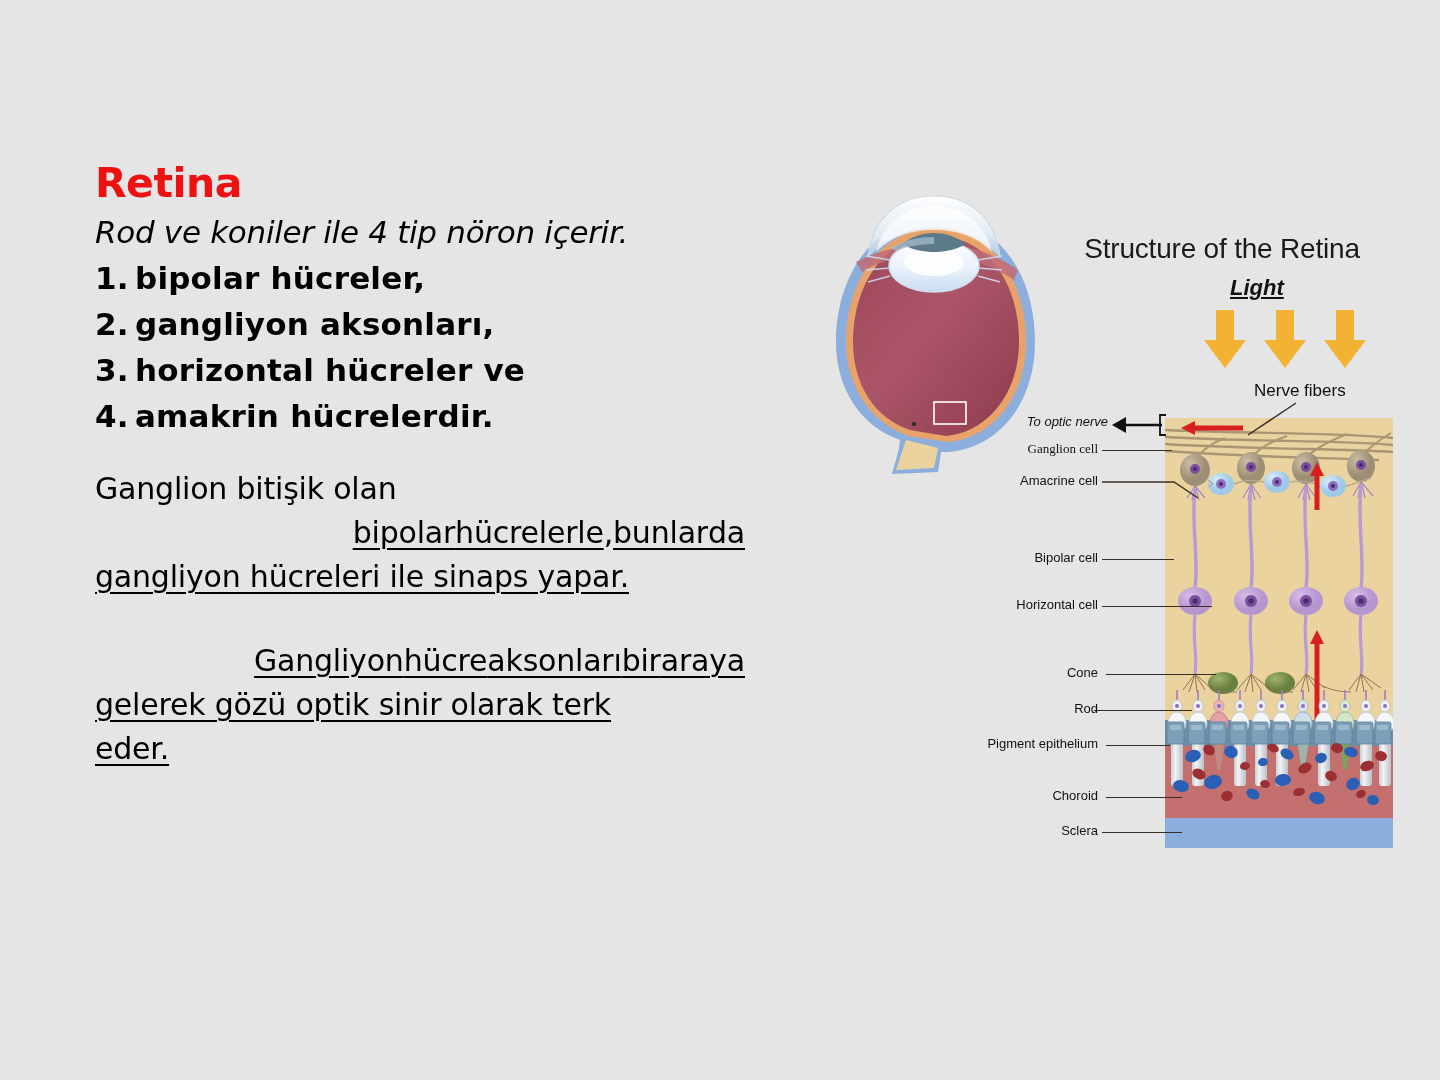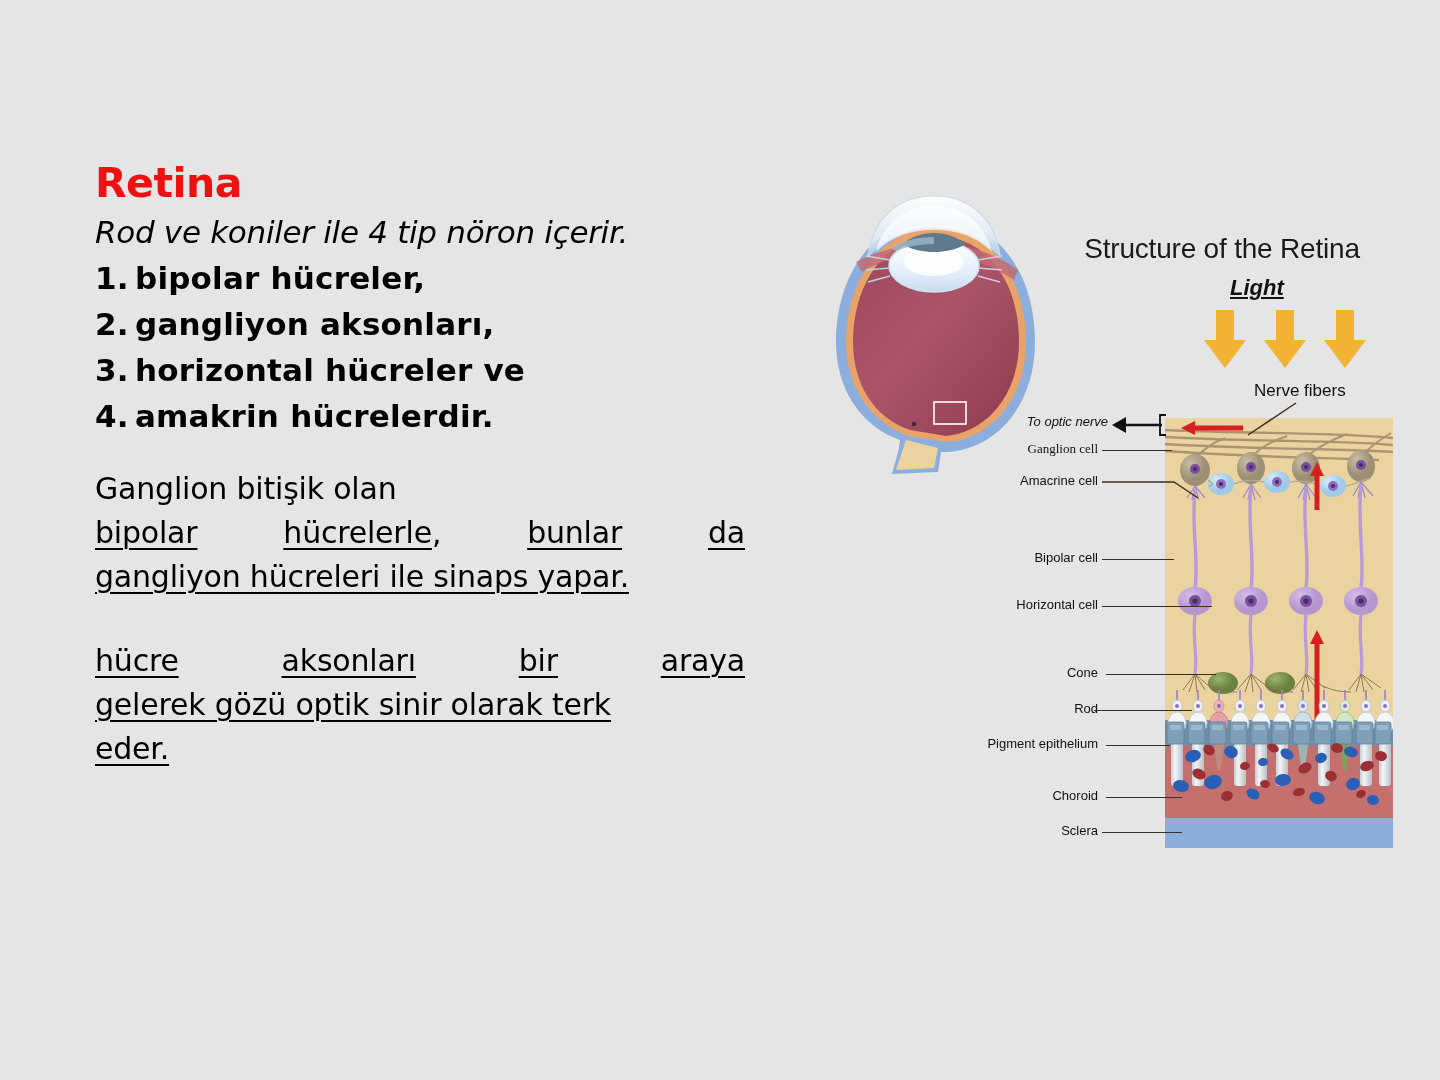--- a/index.html
+++ b/index.html
@@ -51,21 +51,21 @@
   .para{
     font-family:"DejaVu Sans", sans-serif;
     font-size:30px;
     line-height:44px;
     color:#000;
     text-align:justify;
     letter-spacing:-0.2px;
   }
   .para .jline{
     display:flex;
-    justify-content:space-between;
+    justify-content:flex-end;
     width:100%;
   }
   .para .jline.last{justify-content:flex-start;}
   .u{
     text-decoration:underline;
     text-decoration-thickness:2px;
     text-underline-offset:5px;
   }
   .spacer-sm{height:28px;}
   .spacer-md{height:40px;}
@@ -179,20 +179,21 @@
       </div>
       <div class="jline last">
         <span class="u">gangliyon hücreleri ile sinaps yapar.</span>
       </div>
     </div>
 
     <div class="spacer-md"></div>
 
     <div class="para">
       <div class="jline">
+        <span class="u">Gangliyon</span>
         <span class="u">hücre</span>
         <span class="u">aksonları</span>
         <span class="u">bir</span>
         <span class="u">araya</span>
       </div>
       <div class="jline last">
         <span class="u">gelerek gözü optik sinir olarak terk</span>
       </div>
       <div class="jline last">
         <span class="u">eder.</span>

